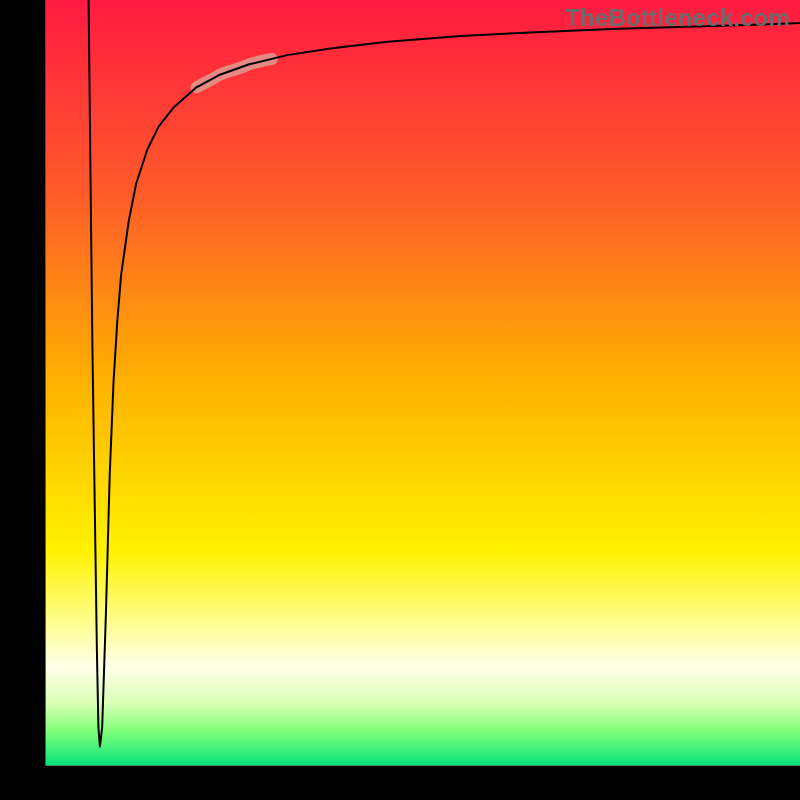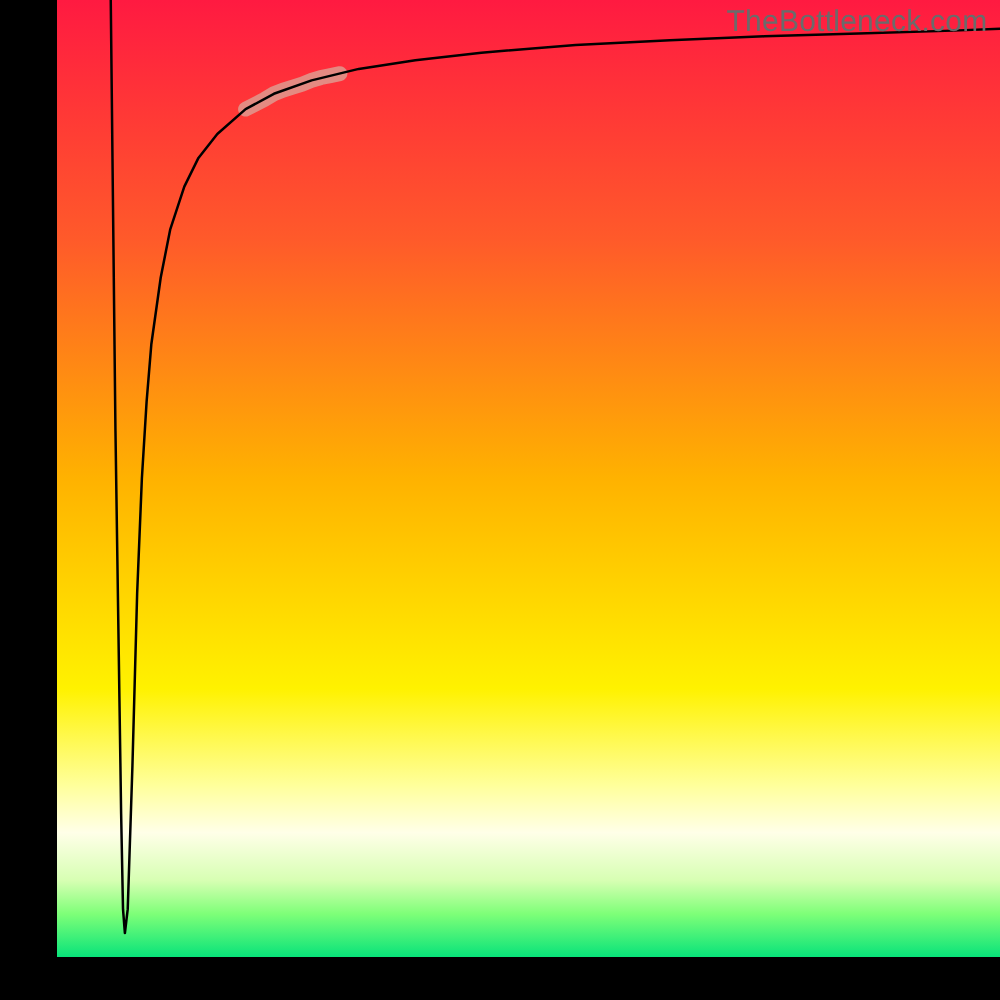--- a/index.html
+++ b/index.html
@@ -14,21 +14,21 @@
   .frame {
     position: relative;
     width: 800px;
     height: 800px;
   }
   .watermark {
     position: absolute;
     top: 4px;
     right: 10px;
     font-size: 24px;
-    font-weight: 400;
+    font-weight: 700;
     color: #6b6b6b;
     letter-spacing: 0.2px;
     z-index: 10;
     text-align: right;
   }
   .chart-wrap {
     position: absolute;
     left: 0;
     top: 0;
     width: 800px;

